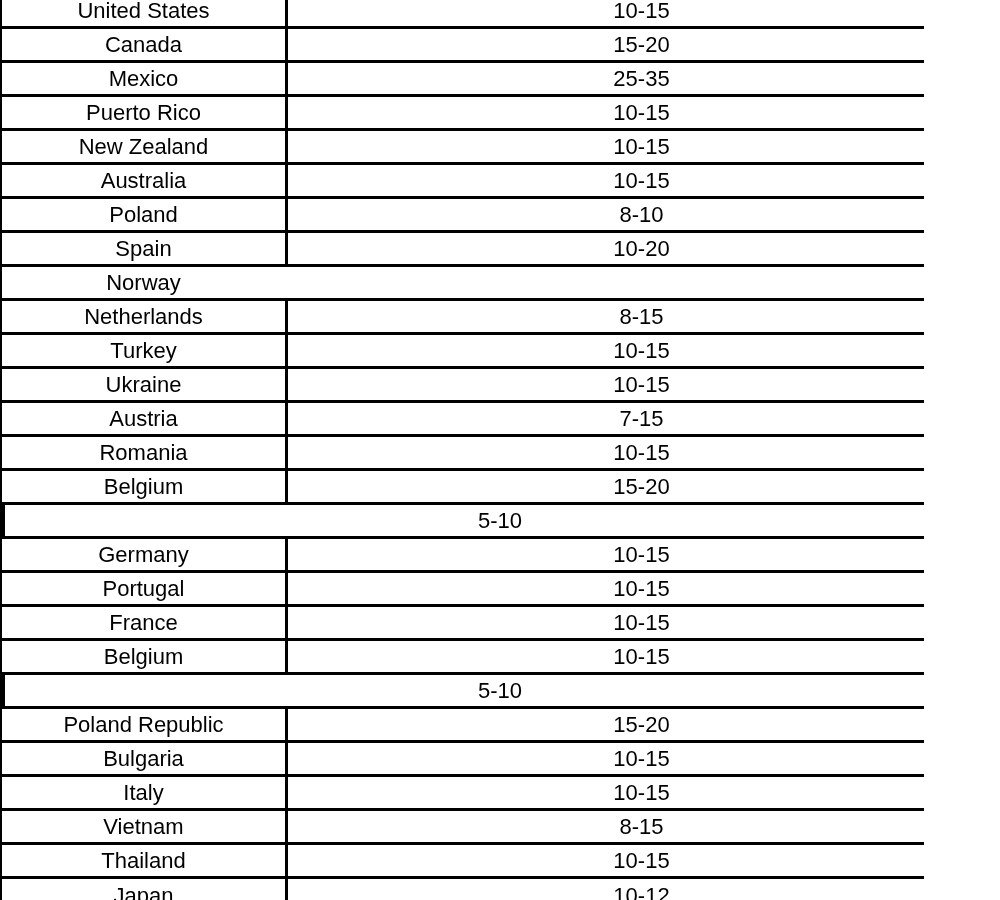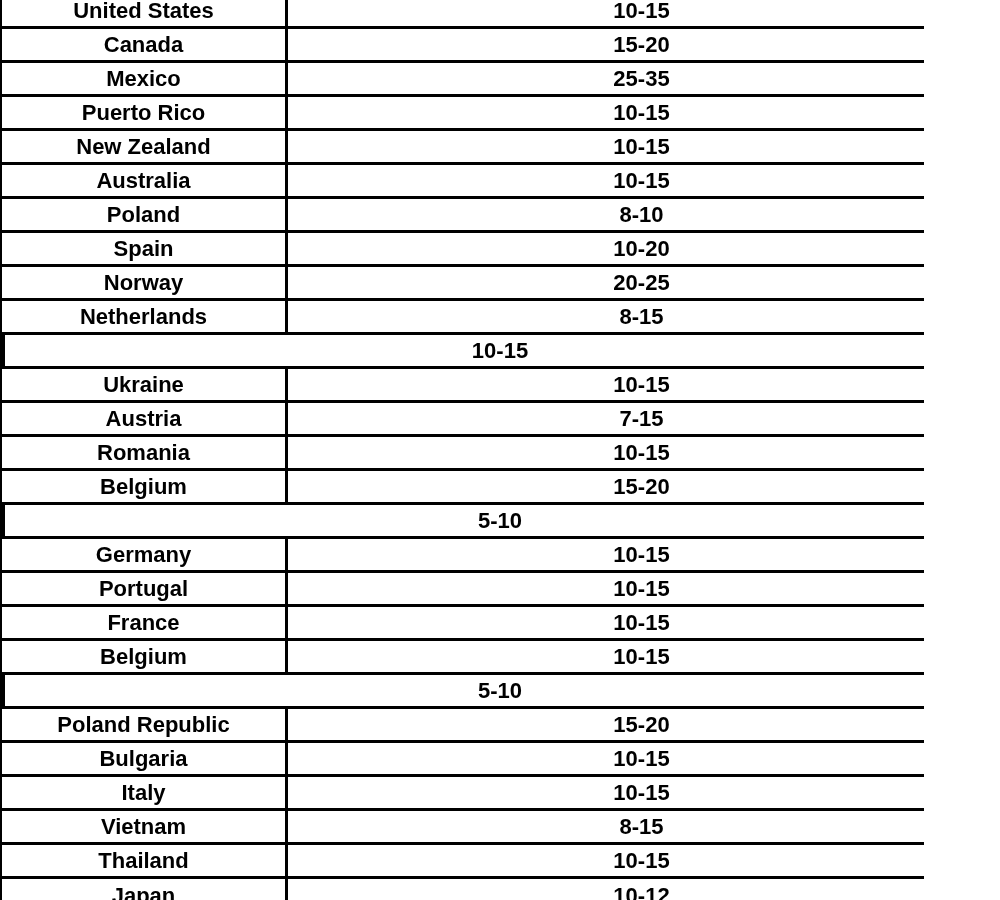--- a/index.html
+++ b/index.html
@@ -9,21 +9,20 @@
     height: 900px;
     overflow: hidden;
     background: var(--bg-color, #ffffff);
     font-family: "Liberation Sans", sans-serif;
   }
   .viewport {
     position: relative;
     width: 924px;
     height: 900px;
     overflow: hidden;
-    font-weight: bold;
   }
   .table {
     position: absolute;
     top: -8px;
     left: 0;
     width: 998px;
     box-sizing: border-box;
     border-top: 3px solid var(--border-color, #000);
     border-bottom: 3px solid var(--border-color, #000);
     border-left: 2px solid var(--border-color, #000);
@@ -89,27 +88,27 @@
       <div class="row">
         <div class="cell country">Poland</div>
         <div class="cell value">8-10</div>
       </div>
       <div class="row">
         <div class="cell country">Spain</div>
         <div class="cell value">10-20</div>
       </div>
       <div class="row">
         <div class="cell country">Norway</div>
-        <div class="cell value">20-25</div>
       </div>
       <div class="row">
         <div class="cell country">Netherlands</div>
         <div class="cell value">8-15</div>
       </div>
       <div class="row">
+        <div class="cell country">Turkey</div>
         <div class="cell value">10-15</div>
       </div>
       <div class="row">
         <div class="cell country">Ukraine</div>
         <div class="cell value">10-15</div>
       </div>
       <div class="row">
         <div class="cell country">Austria</div>
         <div class="cell value">7-15</div>
       </div>

